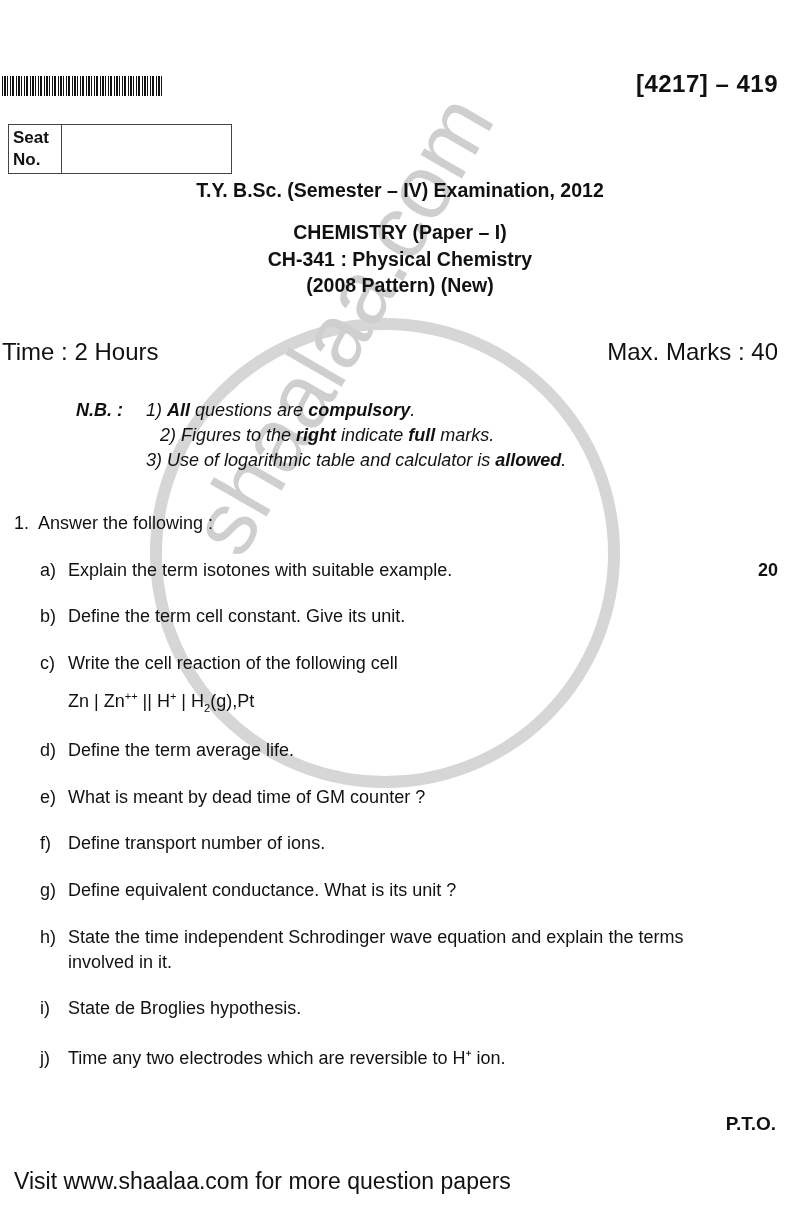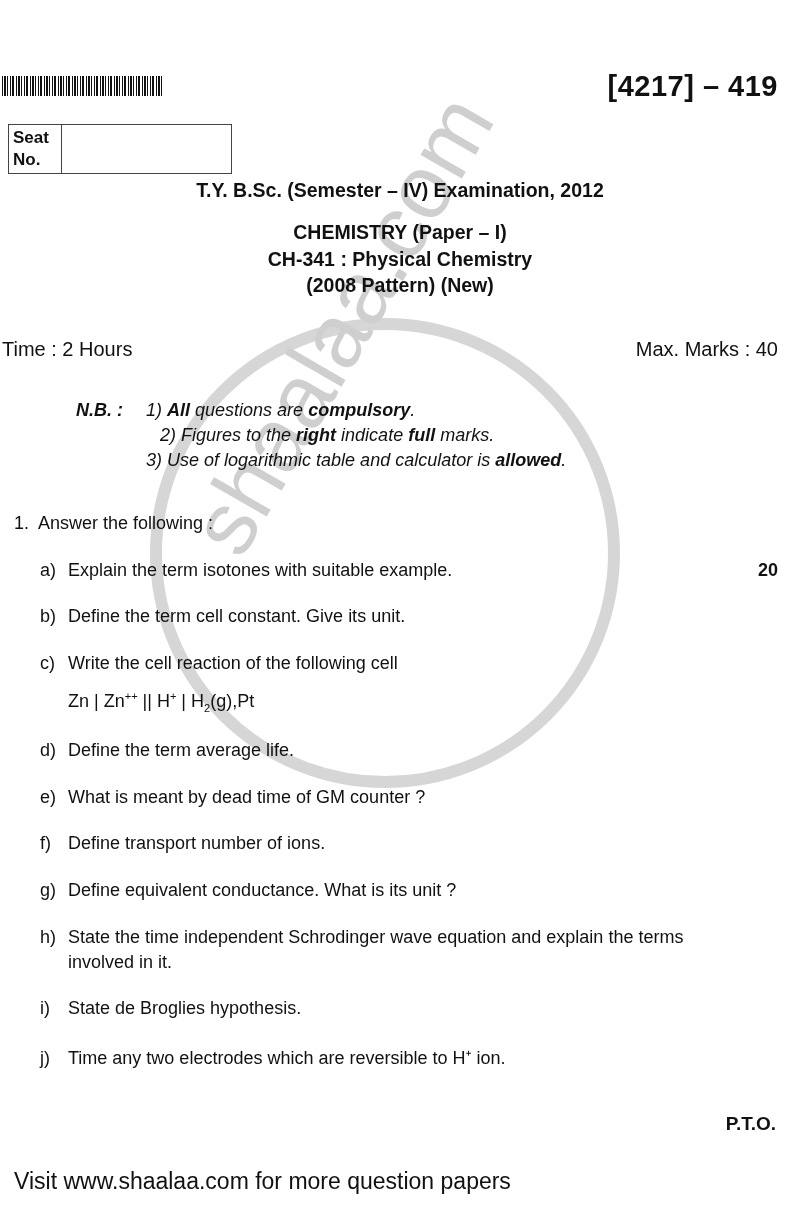--- a/index.html
+++ b/index.html
@@ -1,25 +1,25 @@
 <!DOCTYPE html>
 <html><head>
 <meta charset="utf-8">
 <style>
   html, body { margin: 0; padding: 0; background: #ffffff; }
   body { width: 800px; height: 1206px; position: relative; overflow: hidden;
          font-family: "Liberation Sans", sans-serif; color: #111; }
   .abs { position: absolute; }
   .barcode { left: 2px; top: 76px; width: 160px; height: 20px;
     background: repeating-linear-gradient(90deg, #111 0 1px, #fff 1px 2px, #111 2px 4px, #fff 4px 5px, #111 5px 6px, #fff 6px 8px, #111 8px 9px, #fff 9px 10px, #111 10px 12px, #fff 12px 14px); }
-  .code { right: 22px; top: 70px; font-size: 29px; font-weight: bold; letter-spacing: 0.5px; }
+  .code { right: 22px; top: 70px; font-size: 24px; font-weight: bold; letter-spacing: 0.5px; }
   .seat { left: 8px; top: 124px; width: 222px; height: 48px; border: 1.5px solid #444; display: flex; }
   .seat .lbl { width: 48px; border-right: 1.5px solid #444; font-size: 17px; font-weight: bold; line-height: 22px; padding: 2px 0 0 4px; }
   .heading { left: 0; width: 800px; text-align: center; font-weight: bold; font-size: 19.5px; }
-  .meta { top: 338px; font-size: 20px; }
+  .meta { top: 338px; font-size: 24px; }
   .nb { font-size: 18px; font-style: italic; }
   .q { font-size: 18px; }
   .watermark { left: 150px; top: 318px; width: 470px; height: 470px; border: 12px solid #d6d6d6; border-radius: 50%; box-sizing: border-box; }
   .wm-text { left: 170px; top: 520px; font-size: 90px; color: #cfcfcf; transform: rotate(-60deg); transform-origin: left top; white-space: nowrap; font-family: "Liberation Sans", sans-serif; }
   sup, sub { font-size: 11px; }
 </style>
 </head>
 <body>
 
 <div class="abs watermark"></div>

